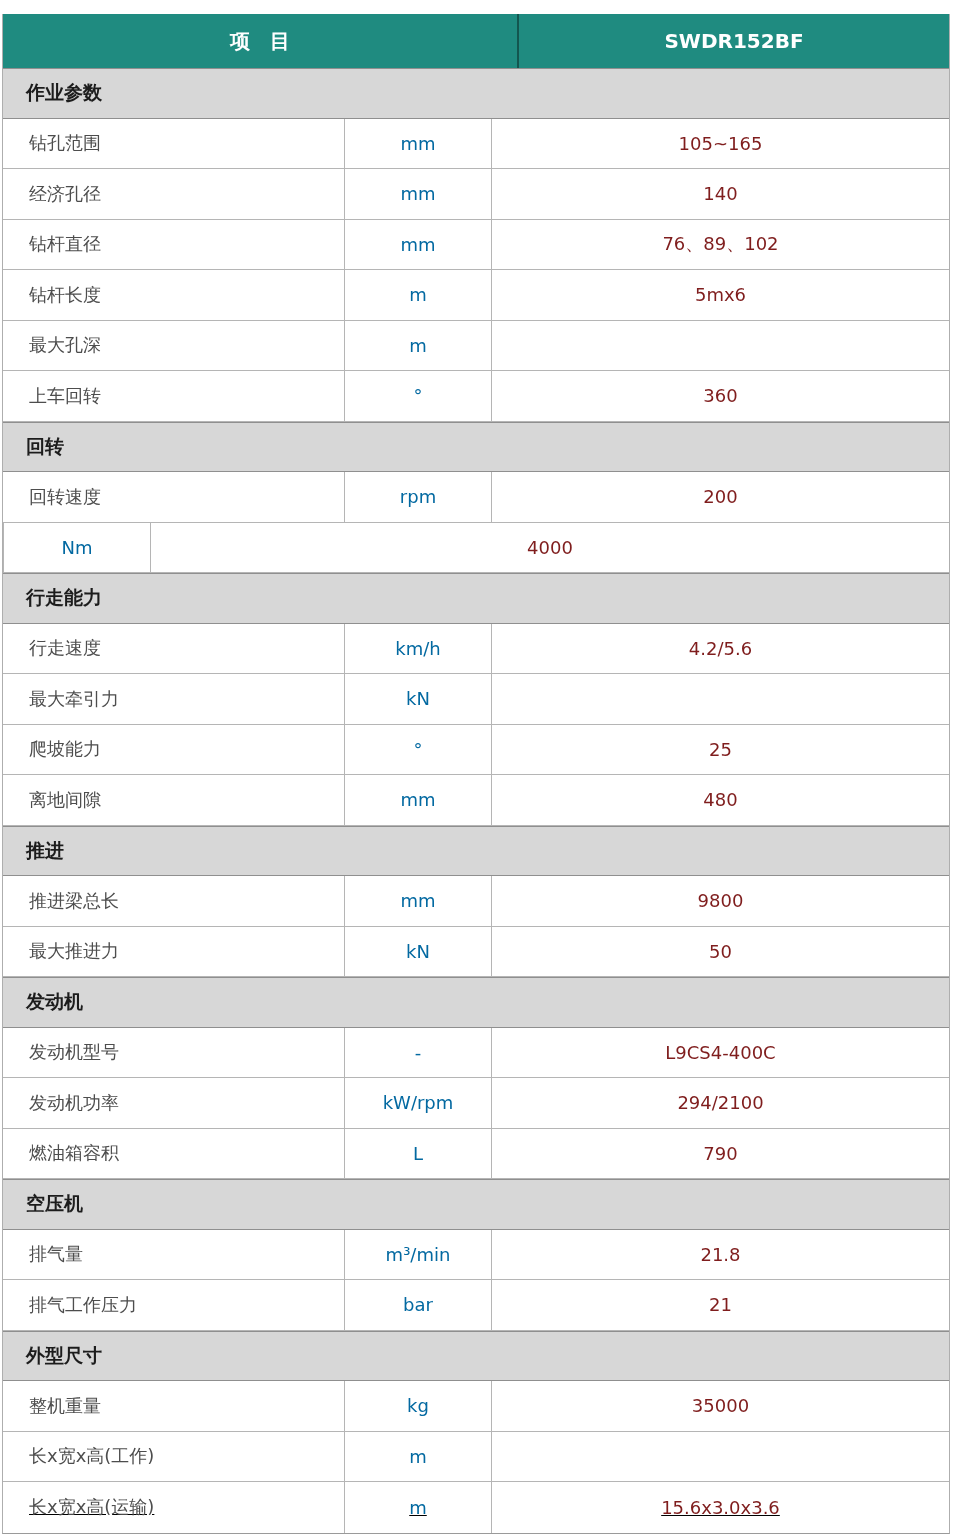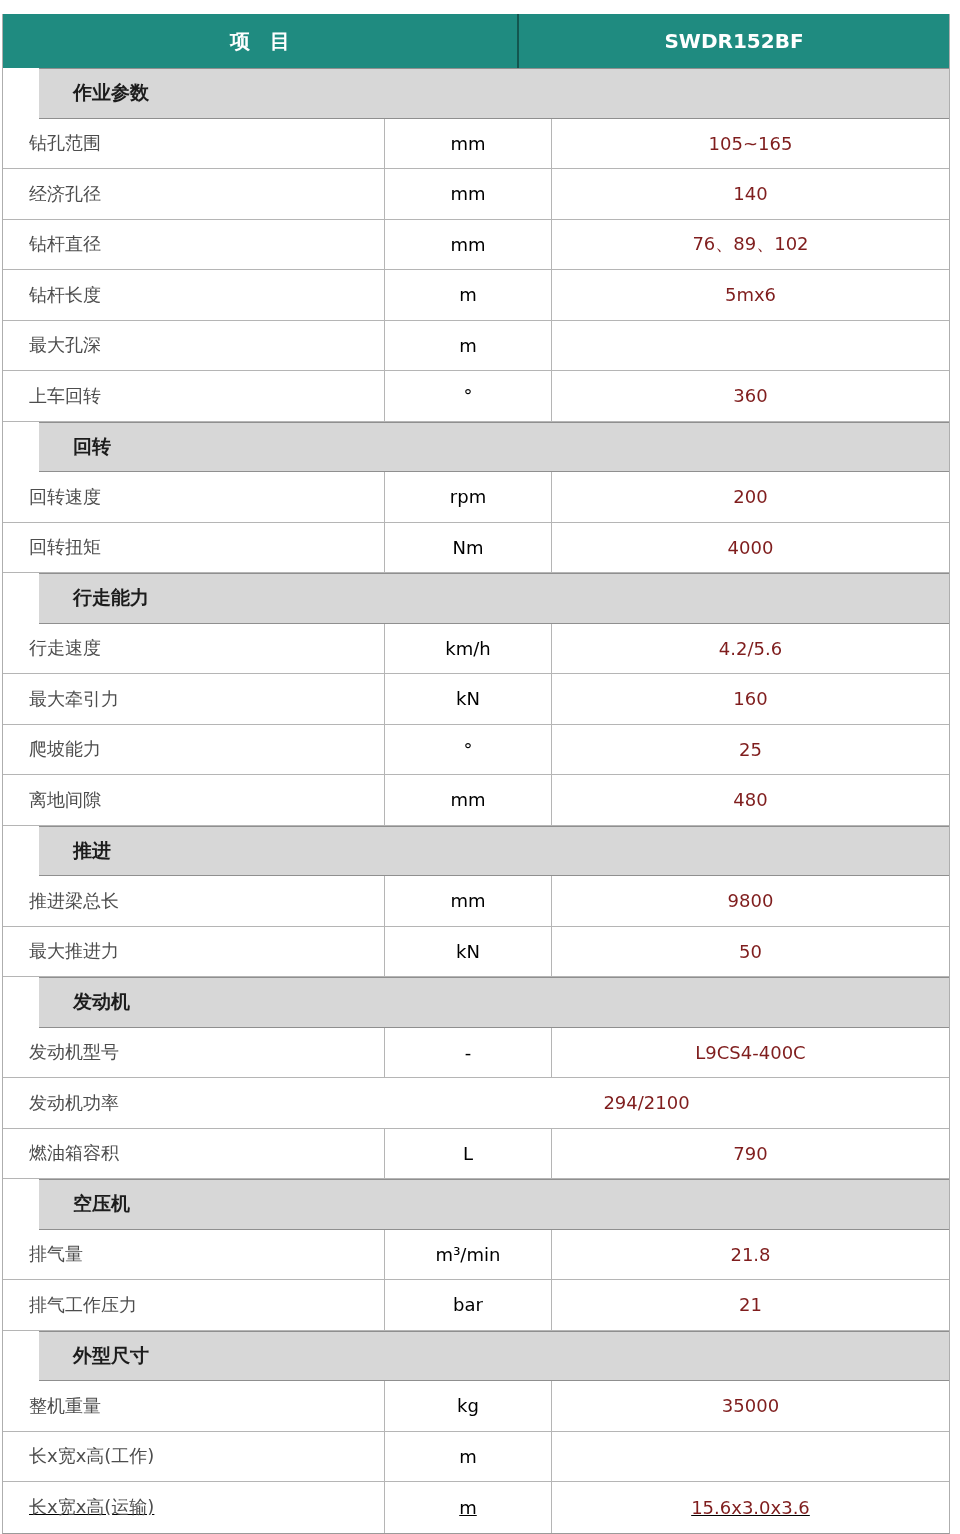--- a/index.html
+++ b/index.html
@@ -46,22 +46,21 @@
   }
   
   .section-row {
     display: flex;
     align-items: center;
     height: 50.5px;
     box-sizing: border-box;
     background: var(--section-bg, #d7d7d7);
     border-top: 1px solid #8f8f8f;
     border-bottom: 1px solid #8f8f8f;
-    padding-left: 34px;
-    margin-left: 36px;
+    padding-left: 23px;
   }
   .section-title {
     font-size: 19px;
     font-weight: bold;
     color: #1c1c1c;
   }
   
   .data-row {
     display: flex;
     height: 50.5px;
@@ -76,26 +75,25 @@
     box-sizing: border-box;
     font-size: 18px;
     color: var(--text, #4d4d4d);
   }
   .cell.name {
     width: 341px;
     padding-left: 26px;
     justify-content: flex-start;
   }
   .cell.unit {
-    width: 168px;
+    width: 148px;
     justify-content: center;
     border-left: 1px solid var(--border, #b5b5b5);
     border-right: 1px solid var(--border, #b5b5b5);
-    color: #000000;
-    margin-left: 40px;
+    color: #0369a1;
   }
   .cell.value {
     flex: 1;
     justify-content: center;
     color: #7f1d1d;
   }
 </style>
 </head>
 <body>
 
@@ -192,23 +190,20 @@
     </div>
     <div class="cell unit">
       <span>rpm</span>
     </div>
     <div class="cell value">
       <span>200</span>
     </div>
   </div>
 
   <div class="data-row">
-    <div class="cell name">
-      <span>回转扭矩</span>
-    </div>
     <div class="cell unit">
       <span>Nm</span>
     </div>
     <div class="cell value">
       <span>4000</span>
     </div>
   </div>
 
   <div class="section-row">
     <span class="section-title">行走能力</span>
@@ -226,23 +221,20 @@
     </div>
   </div>
 
   <div class="data-row">
     <div class="cell name">
       <span>最大牵引力</span>
     </div>
     <div class="cell unit">
       <span>kN</span>
     </div>
-    <div class="cell value">
-      <span>160</span>
-    </div>
   </div>
 
   <div class="data-row">
     <div class="cell name">
       <span>爬坡能力</span>
     </div>
     <div class="cell unit">
       <span>°</span>
     </div>
     <div class="cell value">
@@ -302,20 +294,23 @@
       <span>-</span>
     </div>
     <div class="cell value">
       <span>L9CS4-400C</span>
     </div>
   </div>
 
   <div class="data-row">
     <div class="cell name">
       <span>发动机功率</span>
+    </div>
+    <div class="cell unit">
+      <span>kW/rpm</span>
     </div>
     <div class="cell value">
       <span>294/2100</span>
     </div>
   </div>
 
   <div class="data-row">
     <div class="cell name">
       <span>燃油箱容积</span>
     </div>

